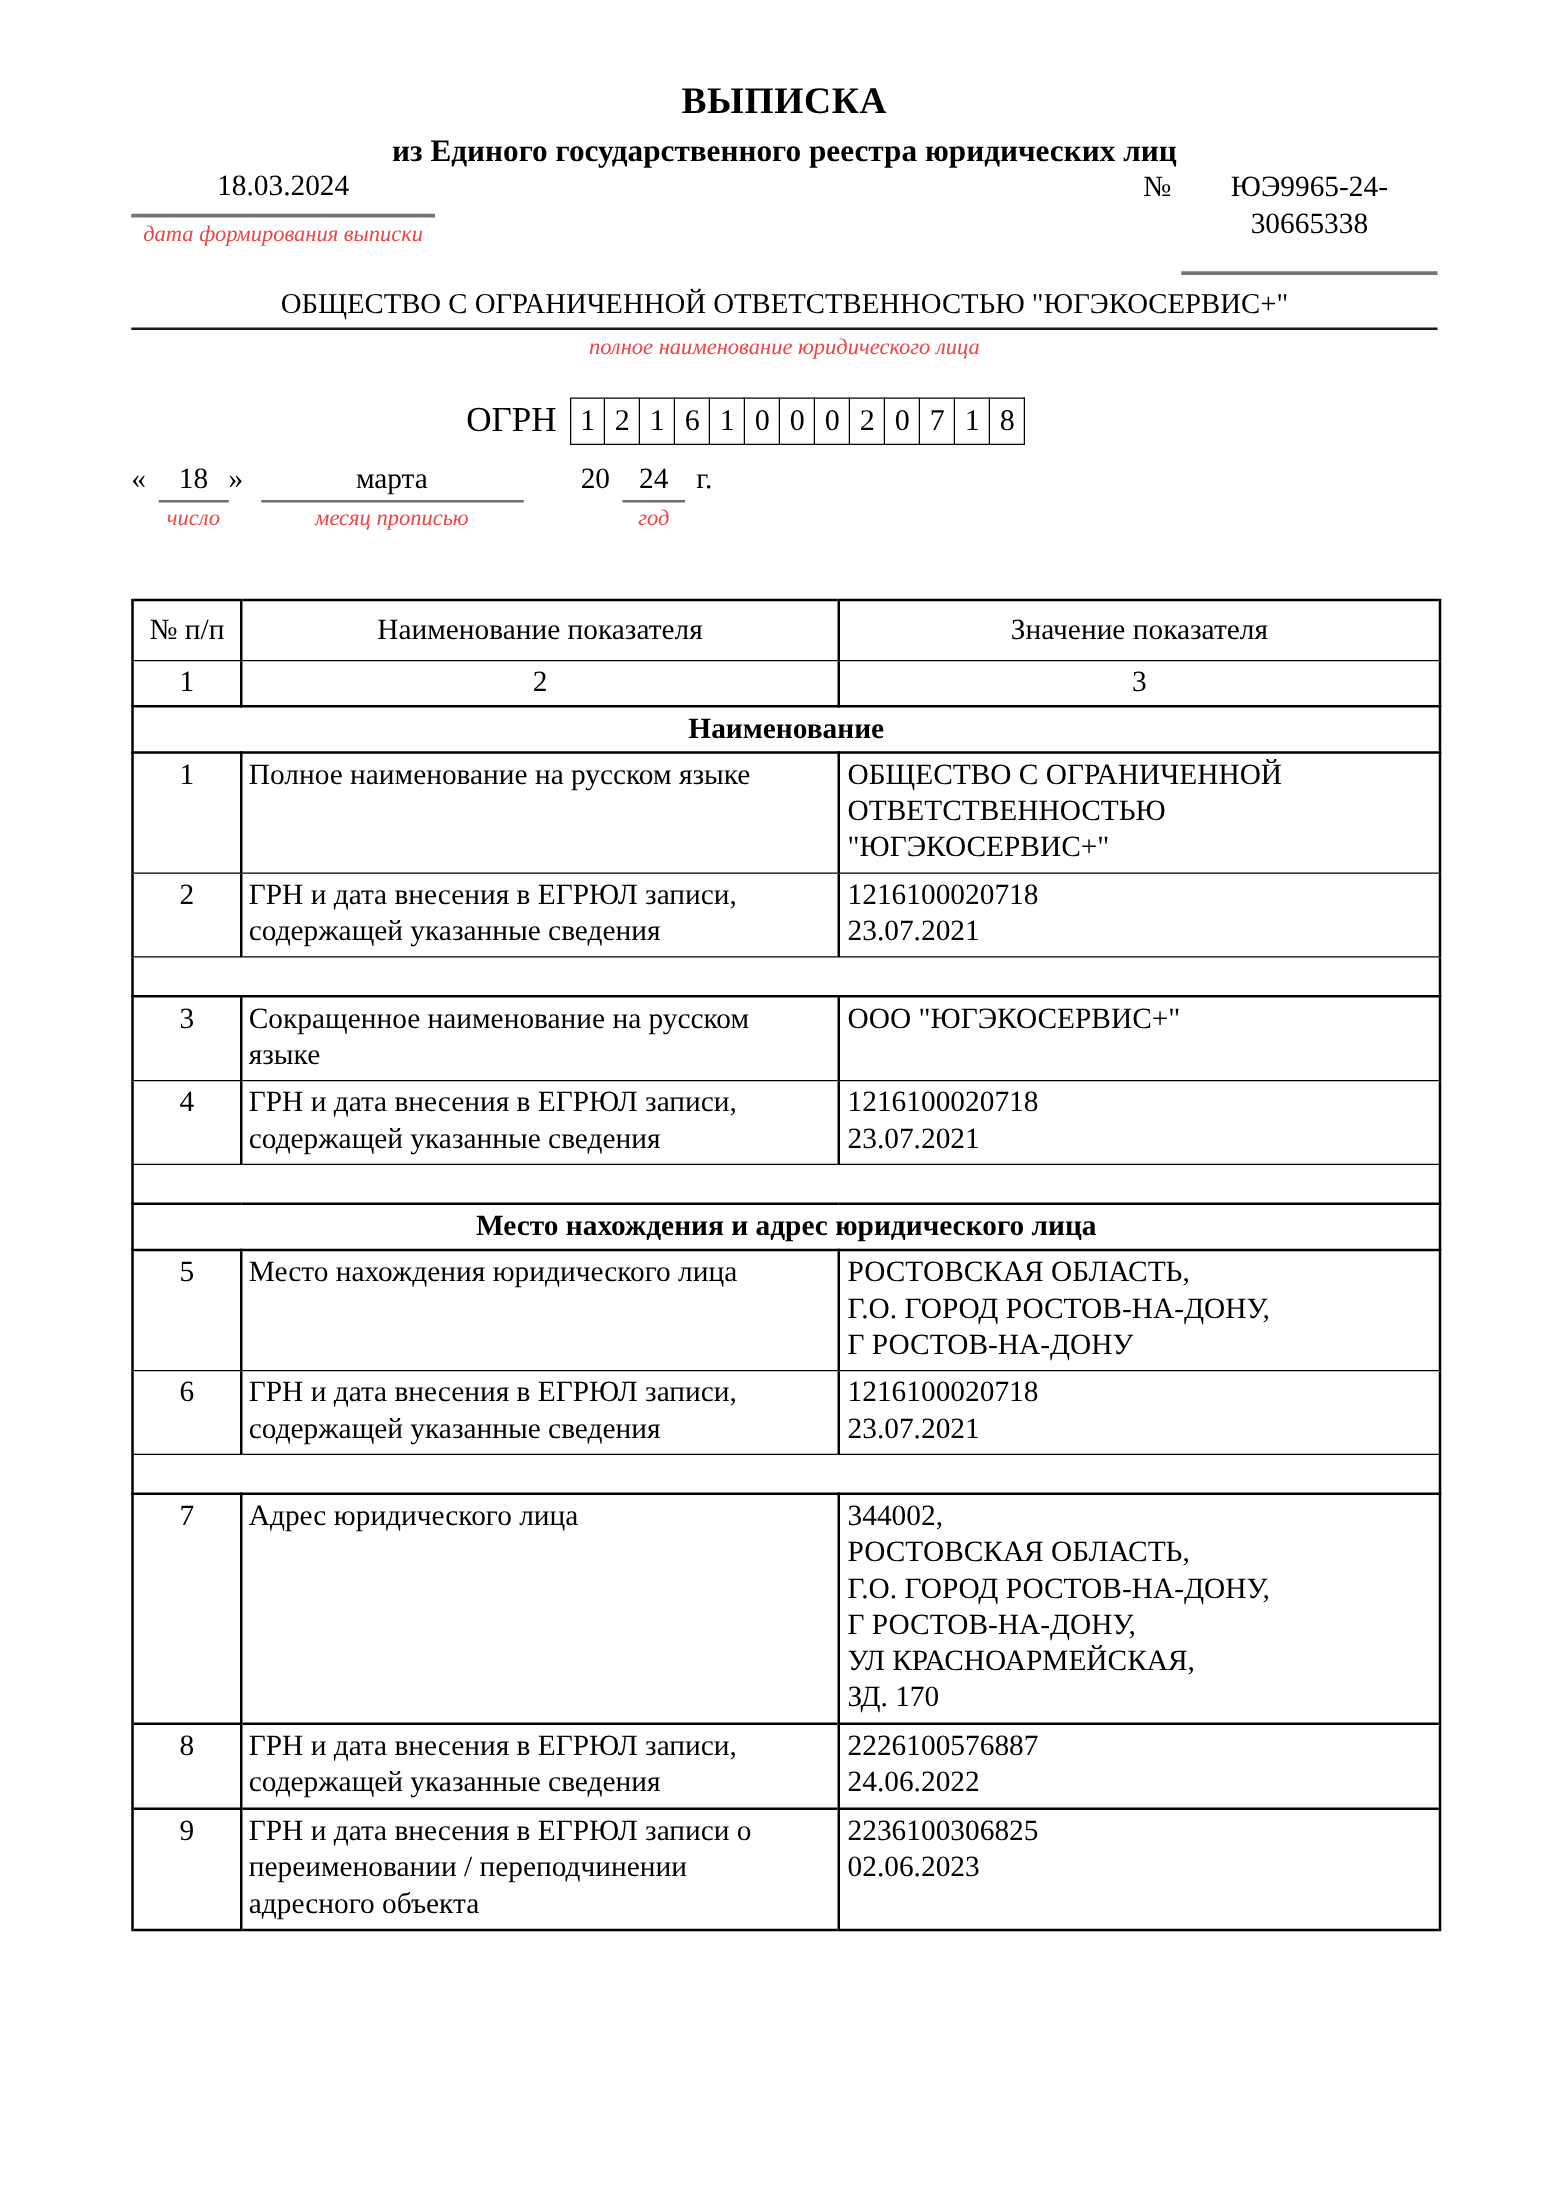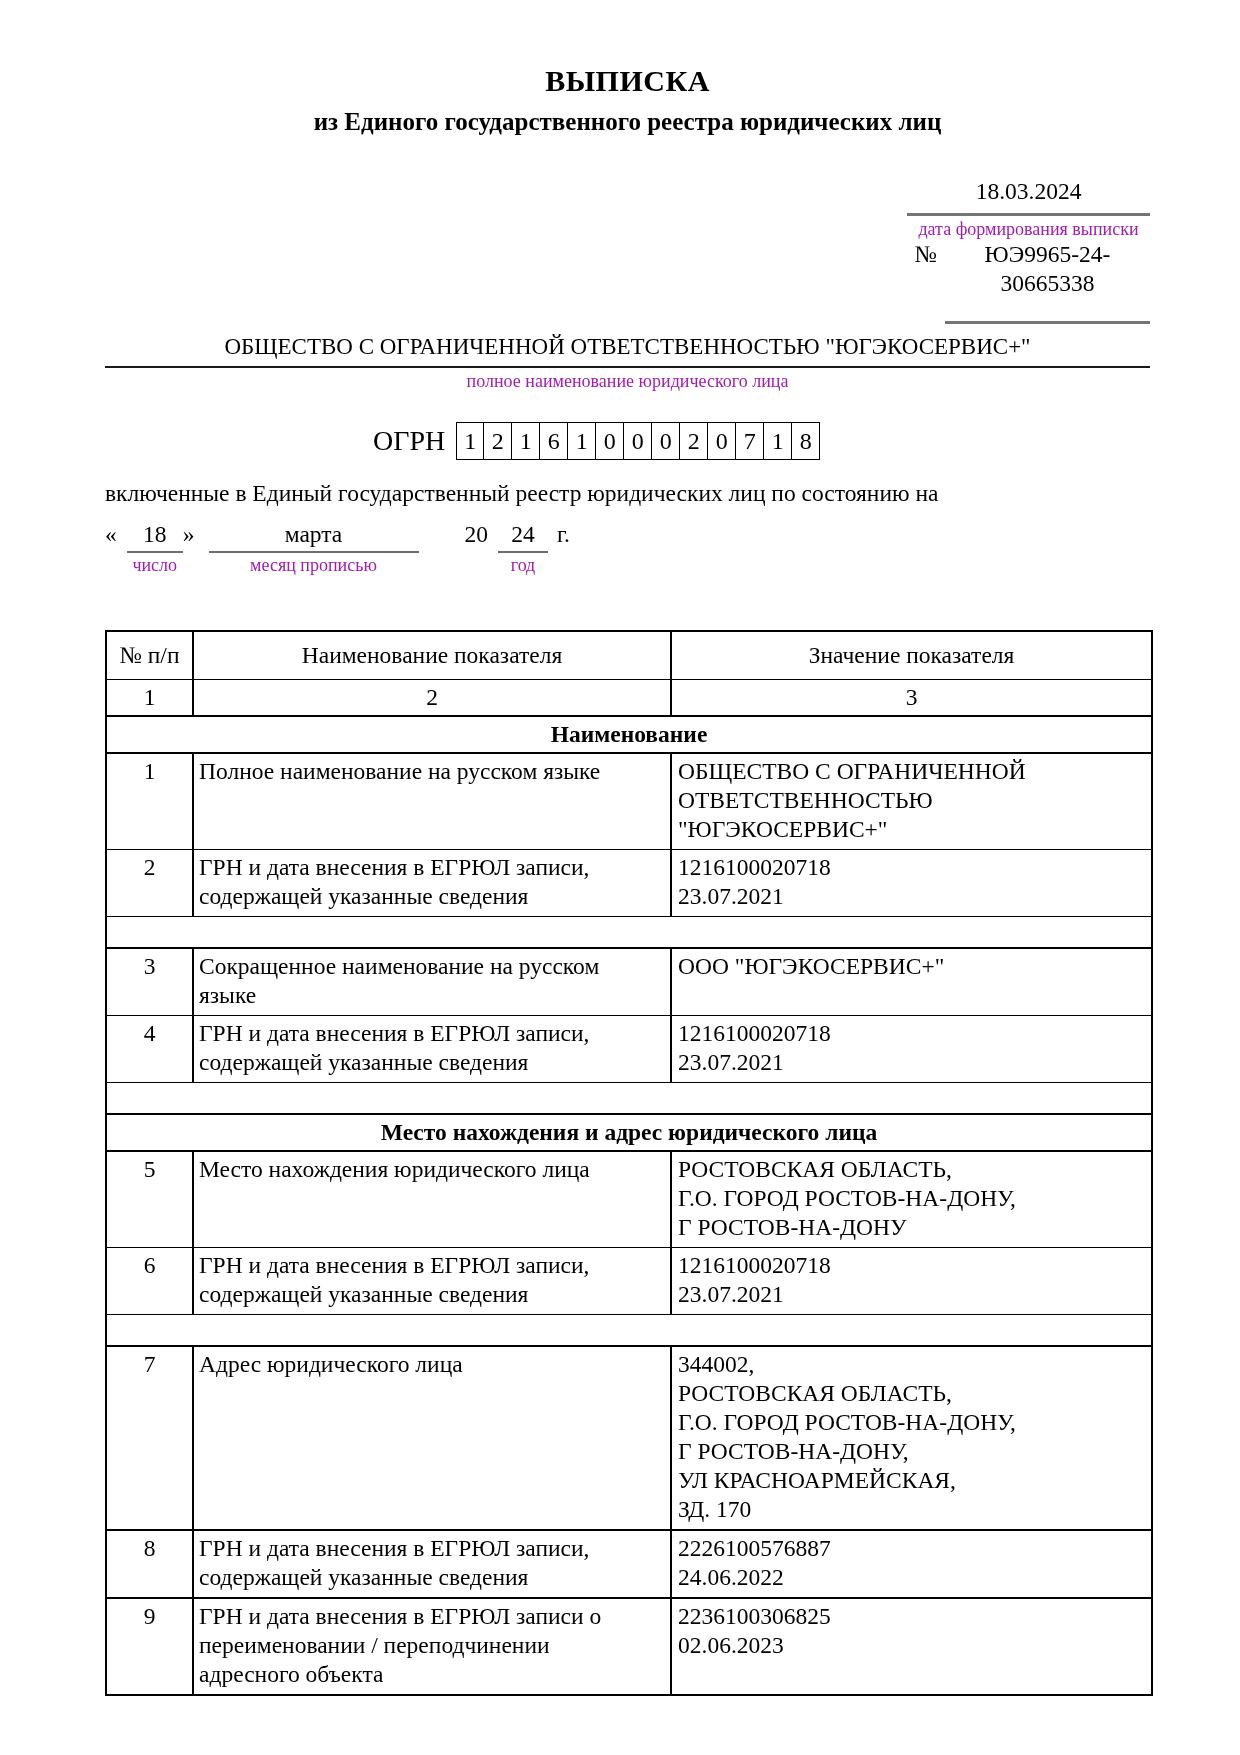--- a/index.html
+++ b/index.html
@@ -7,24 +7,24 @@
     position:relative; width:1240px; height:1755px; margin:0 auto;
     background:#ffffff; color:#000;
     font-family:"Liberation Serif","DejaVu Serif",serif;
     overflow:hidden;
   }
   .content{ margin:0 90px 0 105px; }
 
   .title{ margin:64px 0 0 0; text-align:center; font-size:30px; font-weight:bold; letter-spacing:.5px;}
   .subtitle{ margin:10px 0 0 0; text-align:center; font-size:25px; font-weight:bold;}
 
-  .meta-row{ margin-top:42px; display:flex; justify-content:space-between; align-items:flex-end;flex-direction:column;}
+  .meta-row{ display:flex; justify-content:space-between; align-items:flex-start;}
   .date-block{ width:243px; }
   .date-value{ text-align:center; font-size:23.5px; padding-bottom:8px; border-bottom:3px solid #757575;}
-  .caption{ font-size:18px; color:#a21caf; }
+  .caption{ font-size:18px; color:#ef4444;font-style:italic; }
   .date-caption{ text-align:center; margin-top:3px;}
   .num-group{ display:flex; align-items:flex-start;}
   .num-sign{ font-size:23.5px; margin-right:8px; padding-top:1px;}
   .num-value{ width:205px; text-align:center; font-size:23.5px; line-height:29px; padding-bottom:23px; border-bottom:3px solid #757575;}
 
   .intro{ margin:46px 0 0 0; font-size:23.5px;}
   .company{ margin-top:10px; text-align:center; font-size:23px; padding-bottom:6px; border-bottom:2px solid #1a1a1a;}
   .company-caption{ text-align:center; margin-top:3px;}
 
   .ogrn-row{ margin-top:30px; margin-left:268px; display:flex; align-items:center;}
@@ -110,21 +110,20 @@
           <div class="ogrn-box">0</div>
           <div class="ogrn-box">0</div>
           <div class="ogrn-box">2</div>
           <div class="ogrn-box">0</div>
           <div class="ogrn-box">7</div>
           <div class="ogrn-box">1</div>
           <div class="ogrn-box">8</div>
         </div>
     </div>
 
-    <p class="included">включенные в Единый государственный реестр юридических лиц по состоянию на</p>
 
     <div class="dq-row">
       <span class="dq-plain">«</span>
       <div class="dq-col dq-day">
         <div class="dq-val">18</div>
         <div class="caption dq-cap">число</div>
       </div>
       <span class="dq-plain dq-close">»</span>
       <div class="dq-col dq-month">
         <div class="dq-val">марта</div>

